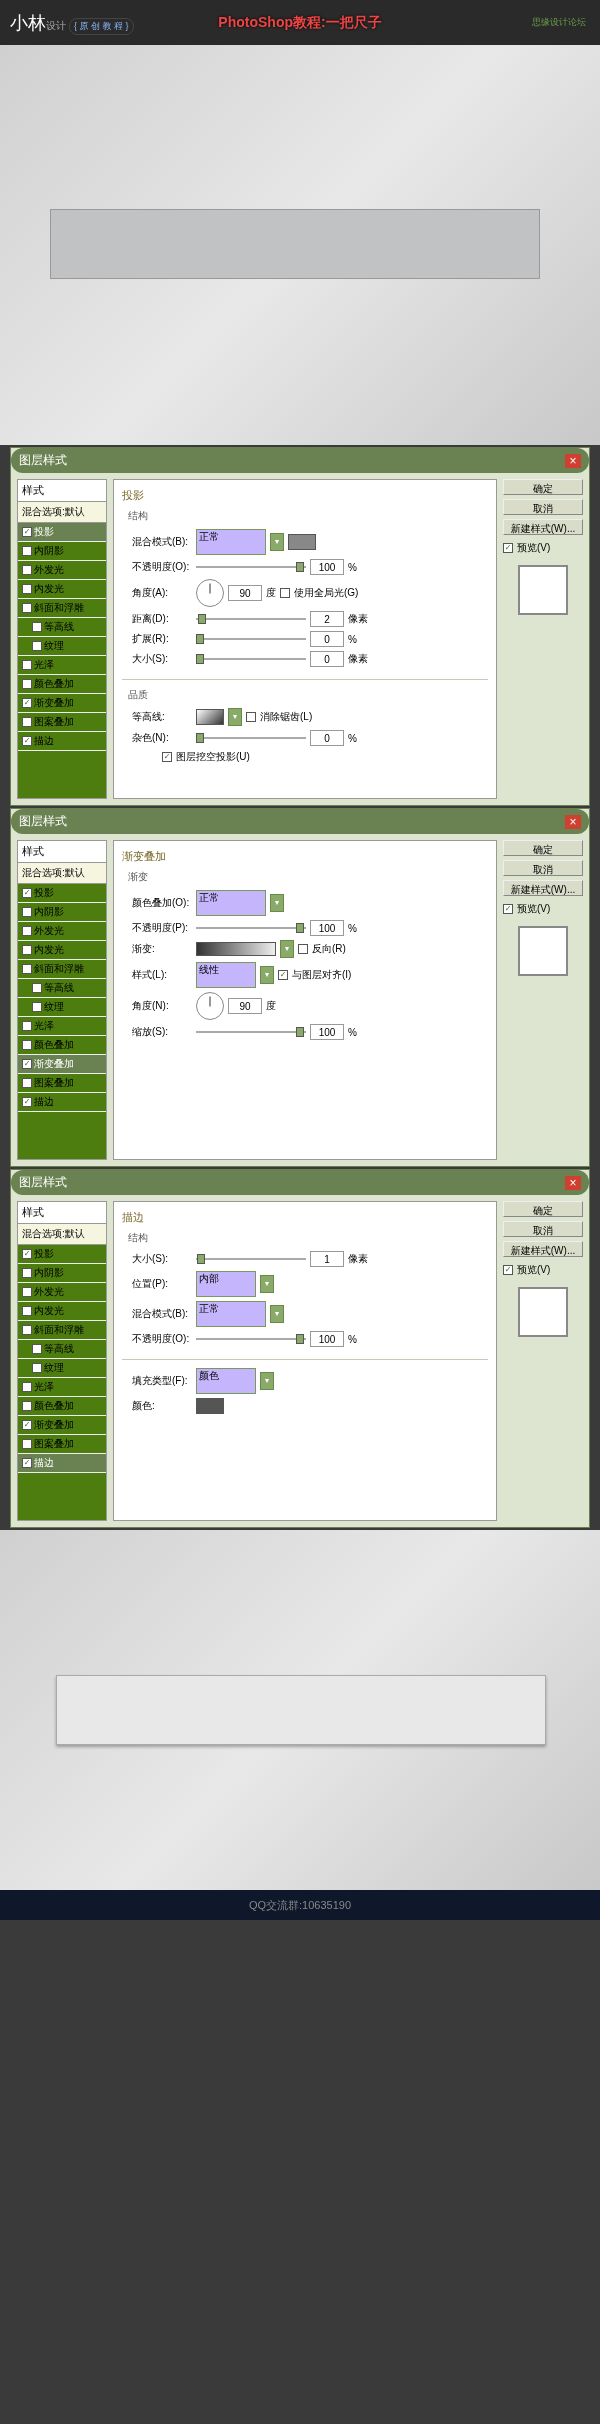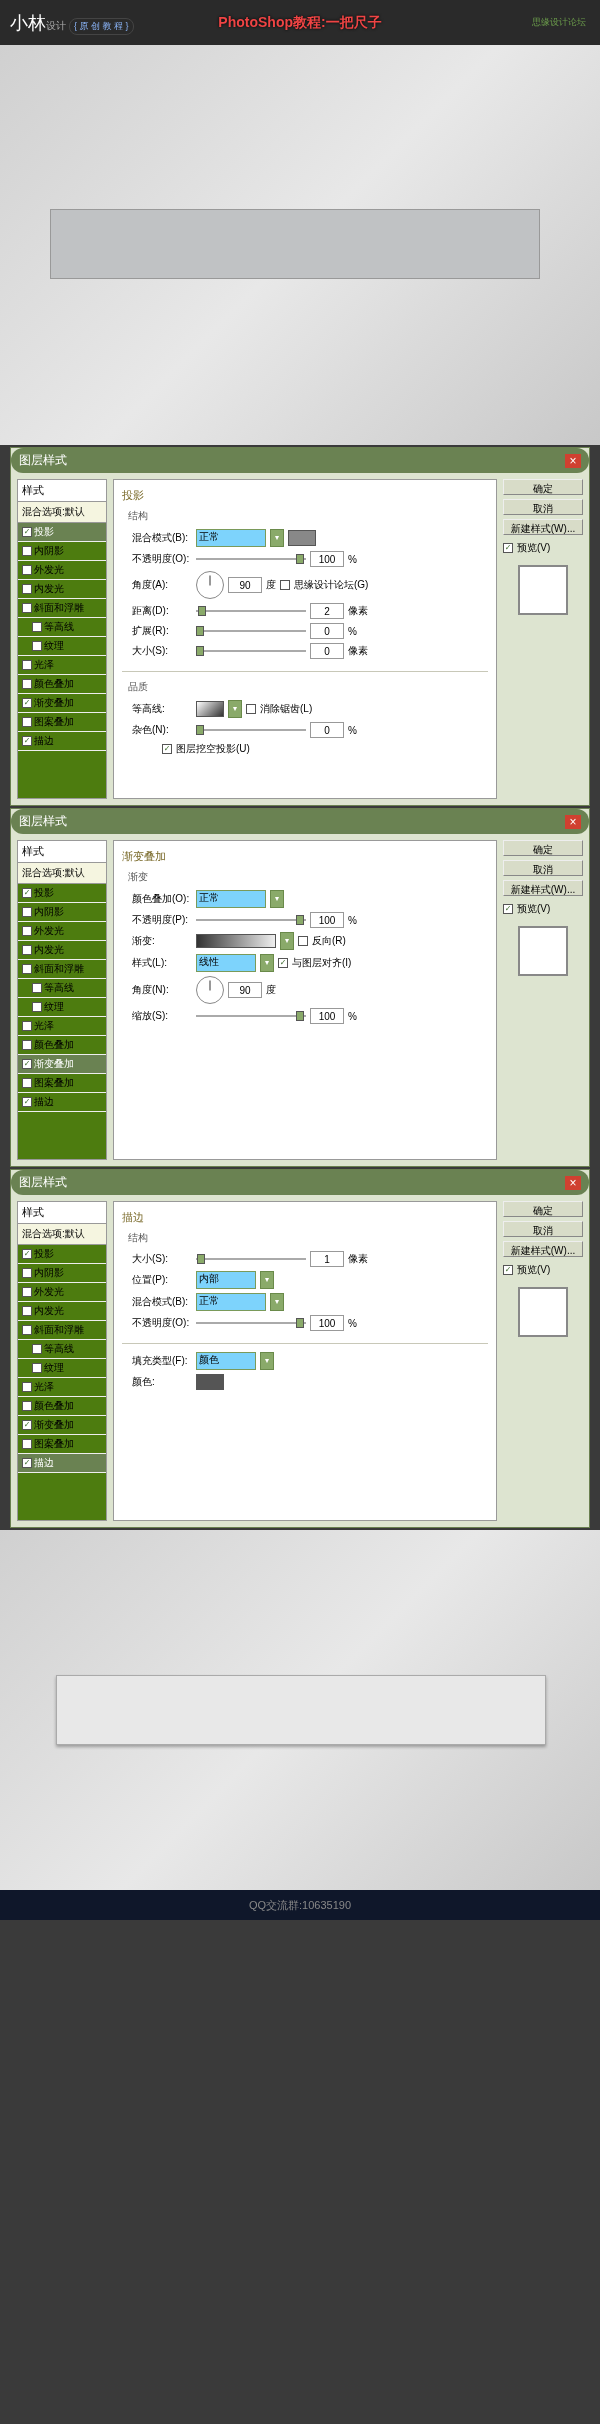--- a/index.html
+++ b/index.html
@@ -22,21 +22,21 @@
 .style-item.active { background: #6a8252; color: #fff; }
 .style-item.indent { padding-left: 14px; }
 .chk { width: 10px; height: 10px; border: 1px solid #555; background: #fff; display: inline-block; flex-shrink: 0; text-align: center; line-height: 8px; font-size: 8px; color: #3a6a2a; }
 .chk.on::before { content: "✓"; }
 .main-panel { flex: 1; background: #fff; border: 1px solid #999; padding: 8px; min-height: 320px; }
 .section-title { color: #7a6a2a; font-size: 11px; margin-bottom: 6px; }
 .group-title { font-size: 10px; color: #555; margin: 4px 0 6px 6px; }
 .group-box { border-bottom: 1px solid #c8c8b8; margin-bottom: 8px; padding-bottom: 8px; }
 .row { display: flex; align-items: center; gap: 4px; margin: 4px 0 4px 10px; font-size: 10px; }
 .row label { min-width: 60px; text-align: left; }
-.sel { border: 1px solid #7a9a5a; height: 18px; background: #7dd3fc; padding: 0 2px; font-size: 10px; }
+.sel { border: 1px solid #7a9a5a; height: 26px; background: #c4b5fd; padding: 0 2px; font-size: 10px; }
 .sel-btn { width: 14px; height: 18px; background: #8aaa6a; border: 1px solid #6a8a4a; color: #fff; font-size: 8px; text-align: center; line-height: 16px; }
 .swatch { width: 28px; height: 16px; background: #888; border: 1px solid #555; }
 .inp { width: 34px; height: 16px; border: 1px solid #999; text-align: center; font-size: 10px; }
 .slider { width: 110px; height: 8px; position: relative; }
 .slider::before { content: ""; position: absolute; left: 0; right: 0; top: 3px; height: 2px; background: #aaa; }
 .slider-handle { position: absolute; top: -1px; width: 8px; height: 10px; background: #8aaa6a; border: 1px solid #555; }
 .dial { width: 28px; height: 28px; border: 1px solid #888; border-radius: 50%; background: #fff; position: relative; }
 .dial::after { content: ""; position: absolute; left: 50%; top: 50%; width: 10px; height: 1px; background: #333; transform-origin: left; transform: rotate(-90deg); }
 .right-panel { width: 80px; display: flex; flex-direction: column; gap: 4px; }
 .btn { background: #d8dcc8; border: 1px solid #888; border-top-color: #eee; border-left-color: #eee; padding: 2px 4px; font-size: 10px; text-align: center; height: 16px; line-height: 14px; cursor: pointer; }
@@ -138,21 +138,21 @@
             </div>
           <input class="inp" value="100" style="">
           <span class="pct">%</span>
         </div>
         <div class="row">
           <label>角度(A):</label>
           <div class="dial"></div>
           <input class="inp" value="90" style="">
           <span>度</span>
           <span class="chk"></span>
-          <span>思缘设计论坛(G)</span>
+          <span>使用全局光(G)</span>
         </div>
         <div class="row">
           <label>距离(D):</label>
           <div class="slider">
               <div class="slider-handle" style="left:2px"></div>
             </div>
           <input class="inp" value="2" style="">
           <span>像素</span>
         </div>
         <div class="row">

